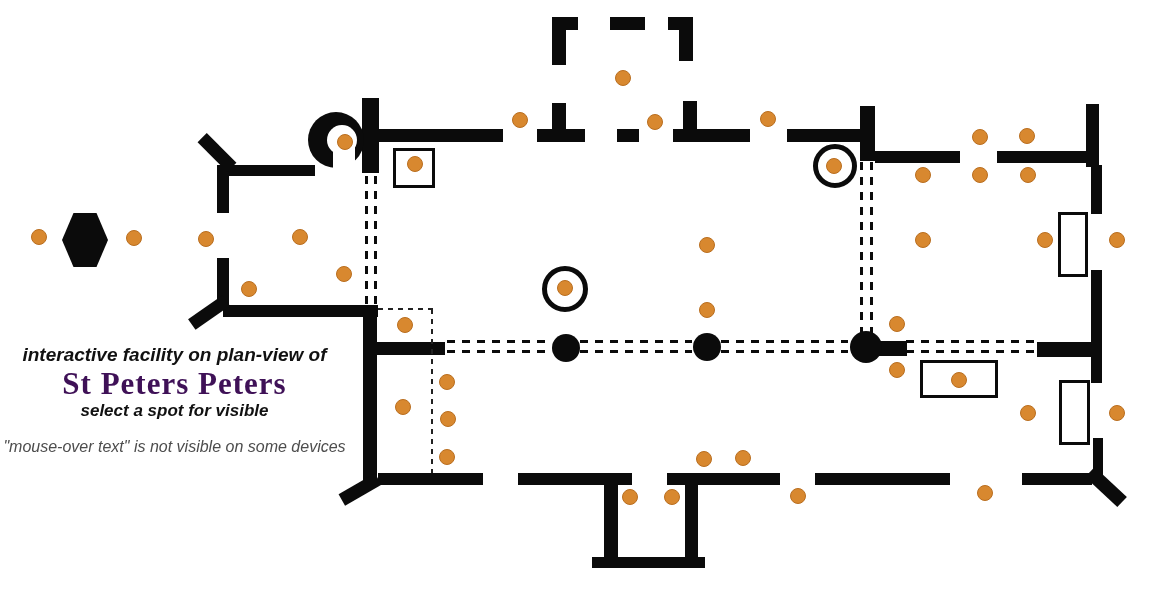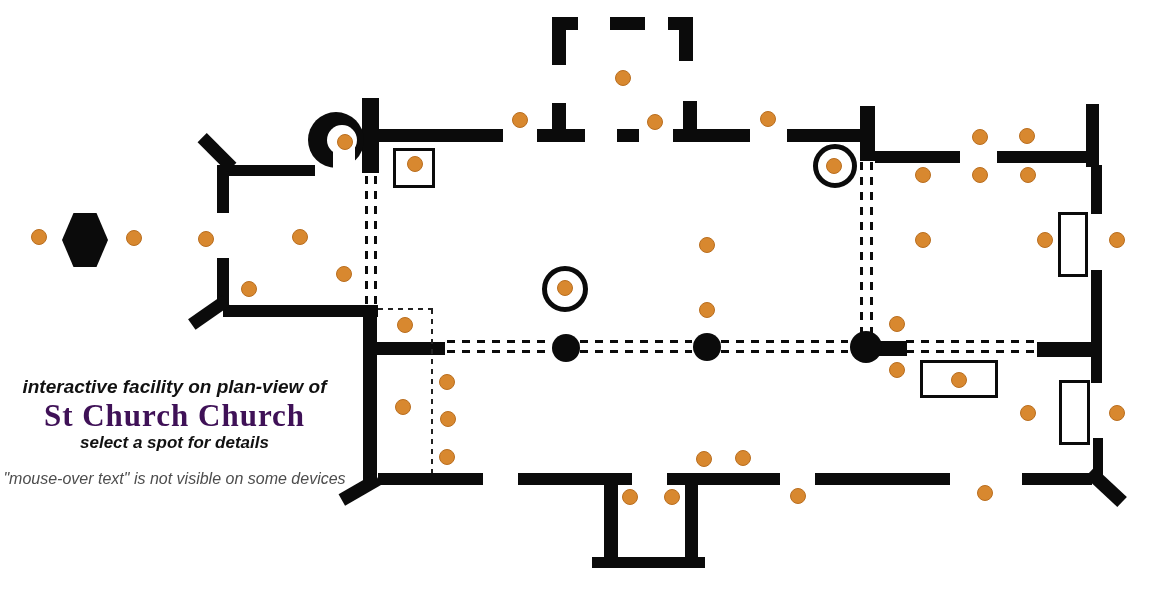--- a/index.html
+++ b/index.html
@@ -15,21 +15,21 @@
   .disc{position:absolute;border-radius:50%;background:#0b0b0b;}
   .wdisc{position:absolute;border-radius:50%;background:#ffffff;}
   .wrect{position:absolute;background:#ffffff;}
   .frect{position:absolute;border:3px solid #0b0b0b;background:#ffffff;box-sizing:border-box;}
   .hex{position:absolute;background:#0b0b0b;clip-path:polygon(25% 0,75% 0,100% 50%,75% 100%,25% 100%,0 50%);}
   .pillar{position:absolute;border-radius:50%;background:#0b0b0b;}
   .spot{position:absolute;width:16px;height:16px;border-radius:50%;background:#d8882f;
         border:1px solid #b96e1f;box-sizing:border-box;cursor:pointer;}
   .btr{position:absolute;background:#0b0b0b;}
   #caption{position:absolute;left:2px;top:345px;width:345px;text-align:center;}
-  .cap1{font-size:19px;font-weight:bold;font-style:italic;color:#111;line-height:1.1;margin-top:32px;}
+  .cap1{font-size:19px;font-weight:bold;font-style:italic;color:#111;line-height:1.1;}
   .cap-title{font-family:"Liberation Serif",serif;font-size:31px;font-weight:bold;
              color:#3f1157;letter-spacing:1px;line-height:1.05;margin-top:2px;}
   .cap2{font-size:17px;font-weight:bold;font-style:italic;color:#111;line-height:1.1;margin-top:2px;}
   .note{font-size:16px;font-style:italic;color:#4d4d4d;line-height:1.25;margin-top:1px;}
   .note-first{margin-top:16px;}
 </style>
 </head>
 <body>
 
 <div id="stage">
@@ -138,17 +138,17 @@
       <div class="spot" style="left: 1019px; top: 128px;"></div>
       <div class="spot" style="left: 915px; top: 232px;"></div>
       <div class="spot" style="left: 1037px; top: 232px;"></div>
       <div class="spot" style="left: 1109px; top: 232px;"></div>
       <div class="spot" style="left: 1020px; top: 405px;"></div>
       <div class="spot" style="left: 1109px; top: 405px;"></div>
     </div>
 
   <div id="caption">
     <div class="cap1">interactive facility on plan-view of</div>
-    <div class="cap-title">St Church Church</div>
-    <div class="cap2">select a spot for details</div>
+    <div class="cap-title">St Peters Peters</div>
+    <div class="cap2">select a spot for visible</div>
     <div class="note note-first">"mouse-over text" is not visible on some devices</div>
   </div>
 </div>
 
 </body></html>

